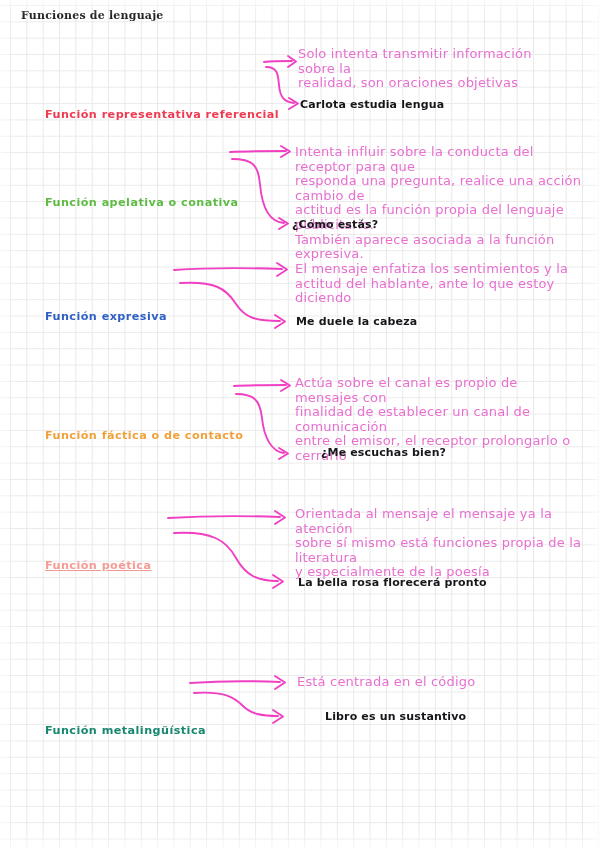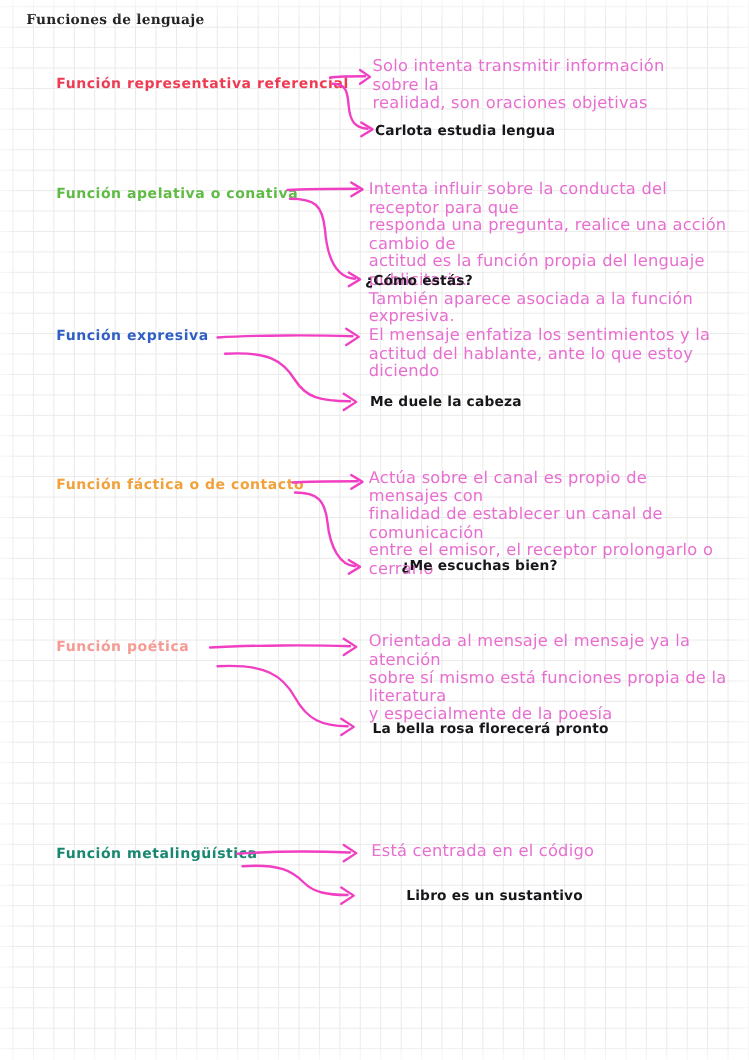--- a/index.html
+++ b/index.html
@@ -41,20 +41,21 @@
     white-space: nowrap;
   }
 
   .branch-label {
     position: absolute;
     font-family: "DejaVu Sans", sans-serif;
     font-size: 11.2px;
     font-weight: 600;
     letter-spacing: 0.45px;
     white-space: nowrap;
+    margin-top: 48px;
   }
 
   .desc {
     position: absolute;
     font-family: "DejaVu Sans", sans-serif;
     font-size: 13px;
     line-height: 14.6px;
     letter-spacing: 0.18px;
     color: #e86fd0;
     white-space: pre-line;
@@ -135,21 +136,21 @@
     <path d="M2,20 C20,20 26,26 28,44 C30,64 38,78 50,79" fill="none" stroke="#f13fc4" stroke-width="1.9" stroke-linecap="round"></path>
     <path d="M45,74 L54,79.5 L45,85" fill="none" stroke="#f13fc4" stroke-width="1.9" stroke-linecap="round" stroke-linejoin="round"></path>
   </svg>
 
   <div class="desc" style="left:295px; top:376px; width:290px;">Actúa sobre el canal es propio de mensajes con
 finalidad de establecer un canal de comunicación
 entre el emisor, el receptor prolongarlo o cerrarlo</div>
 
   <div class="example" style="left:297px; top:446px;margin-left:24px;">¿Me escuchas bien?</div>
 
-  <div class="branch-label" style="left:45px; top:511px; color:#f59b94;">Función poética</div>
+  <div class="branch-label" style="left:45px; top:511px; color:#f59b94;text-decoration:underline;">Función poética</div>
 
   <svg class="connector" style="left:168px; top:506px;" width="122" height="90">
     <path d="M0,12 C34,10 84,10 112,11" fill="none" stroke="#f13fc4" stroke-width="1.9" stroke-linecap="round"></path>
     <path d="M107,5 L117,11.5 L107,18" fill="none" stroke="#f13fc4" stroke-width="1.9" stroke-linecap="round" stroke-linejoin="round"></path>
     <path d="M6,27 C44,25 58,34 68,52 C78,70 90,75 110,75" fill="none" stroke="#f13fc4" stroke-width="1.9" stroke-linecap="round"></path>
     <path d="M105,69 L115,75.5 L105,82" fill="none" stroke="#f13fc4" stroke-width="1.9" stroke-linecap="round" stroke-linejoin="round"></path>
   </svg>
 
   <div class="desc" style="left:295px; top:507px; width:290px;">Orientada al mensaje el mensaje ya la atención
 sobre sí mismo está funciones propia de la literatura

